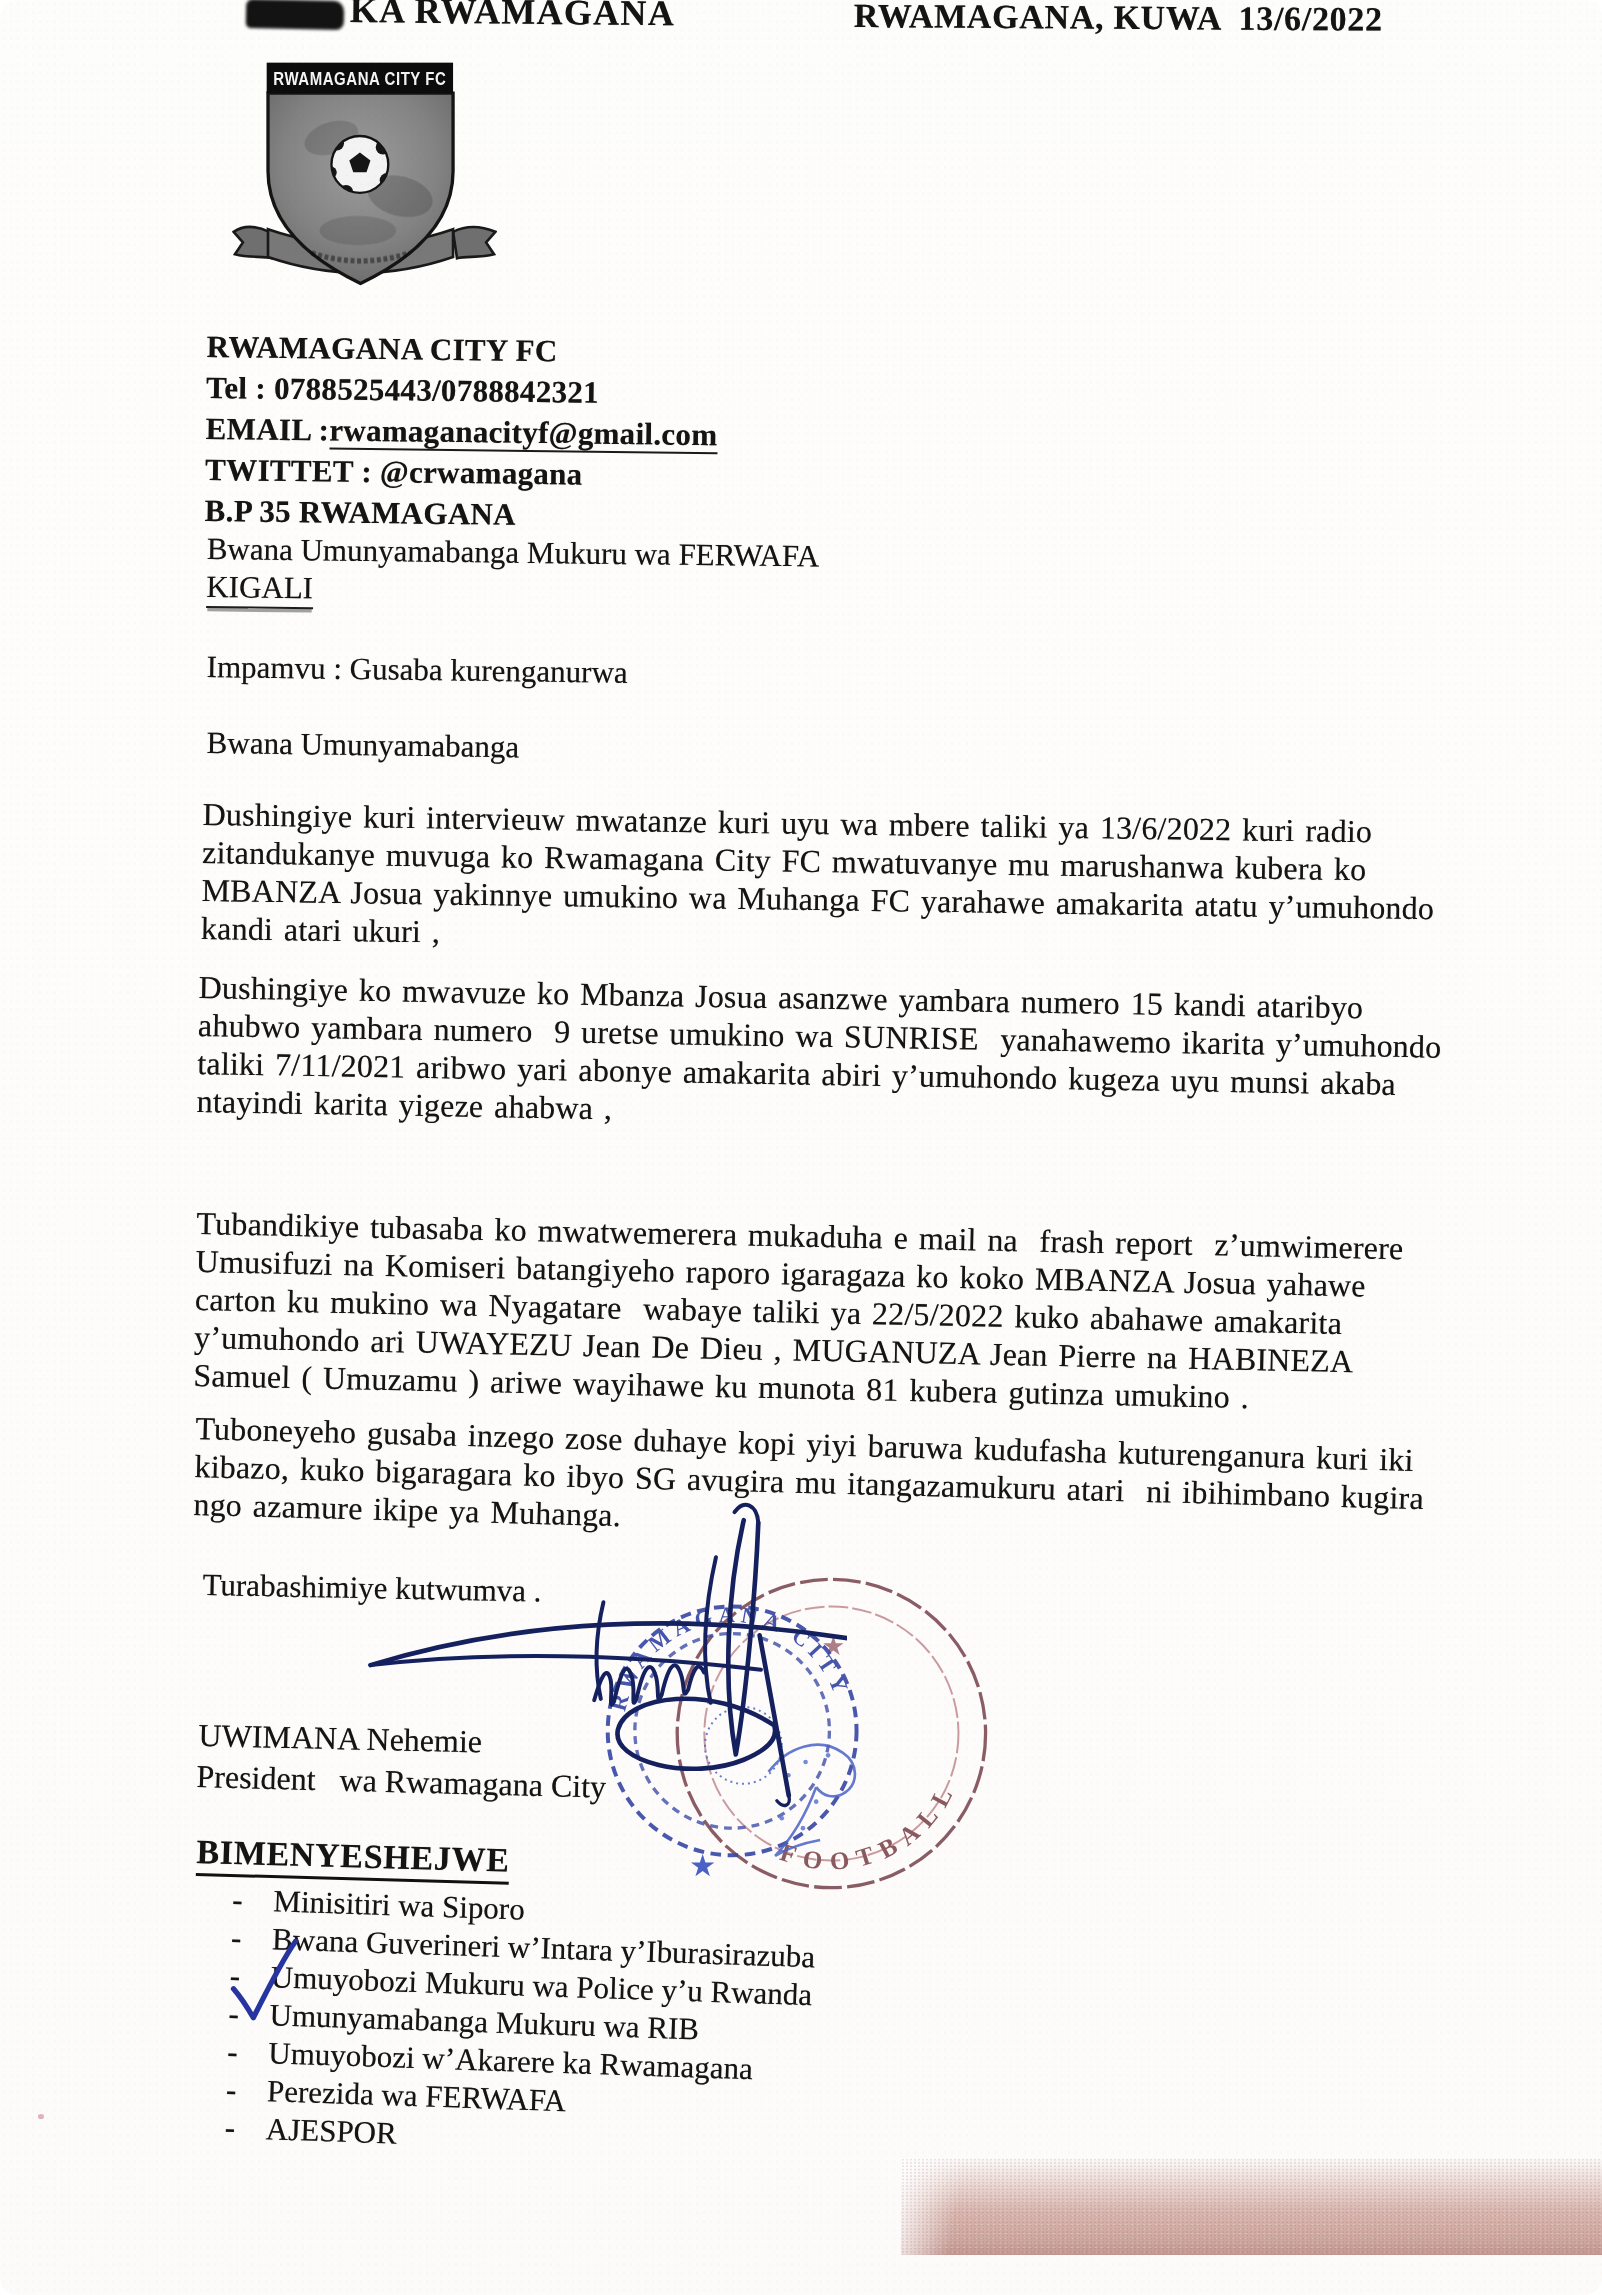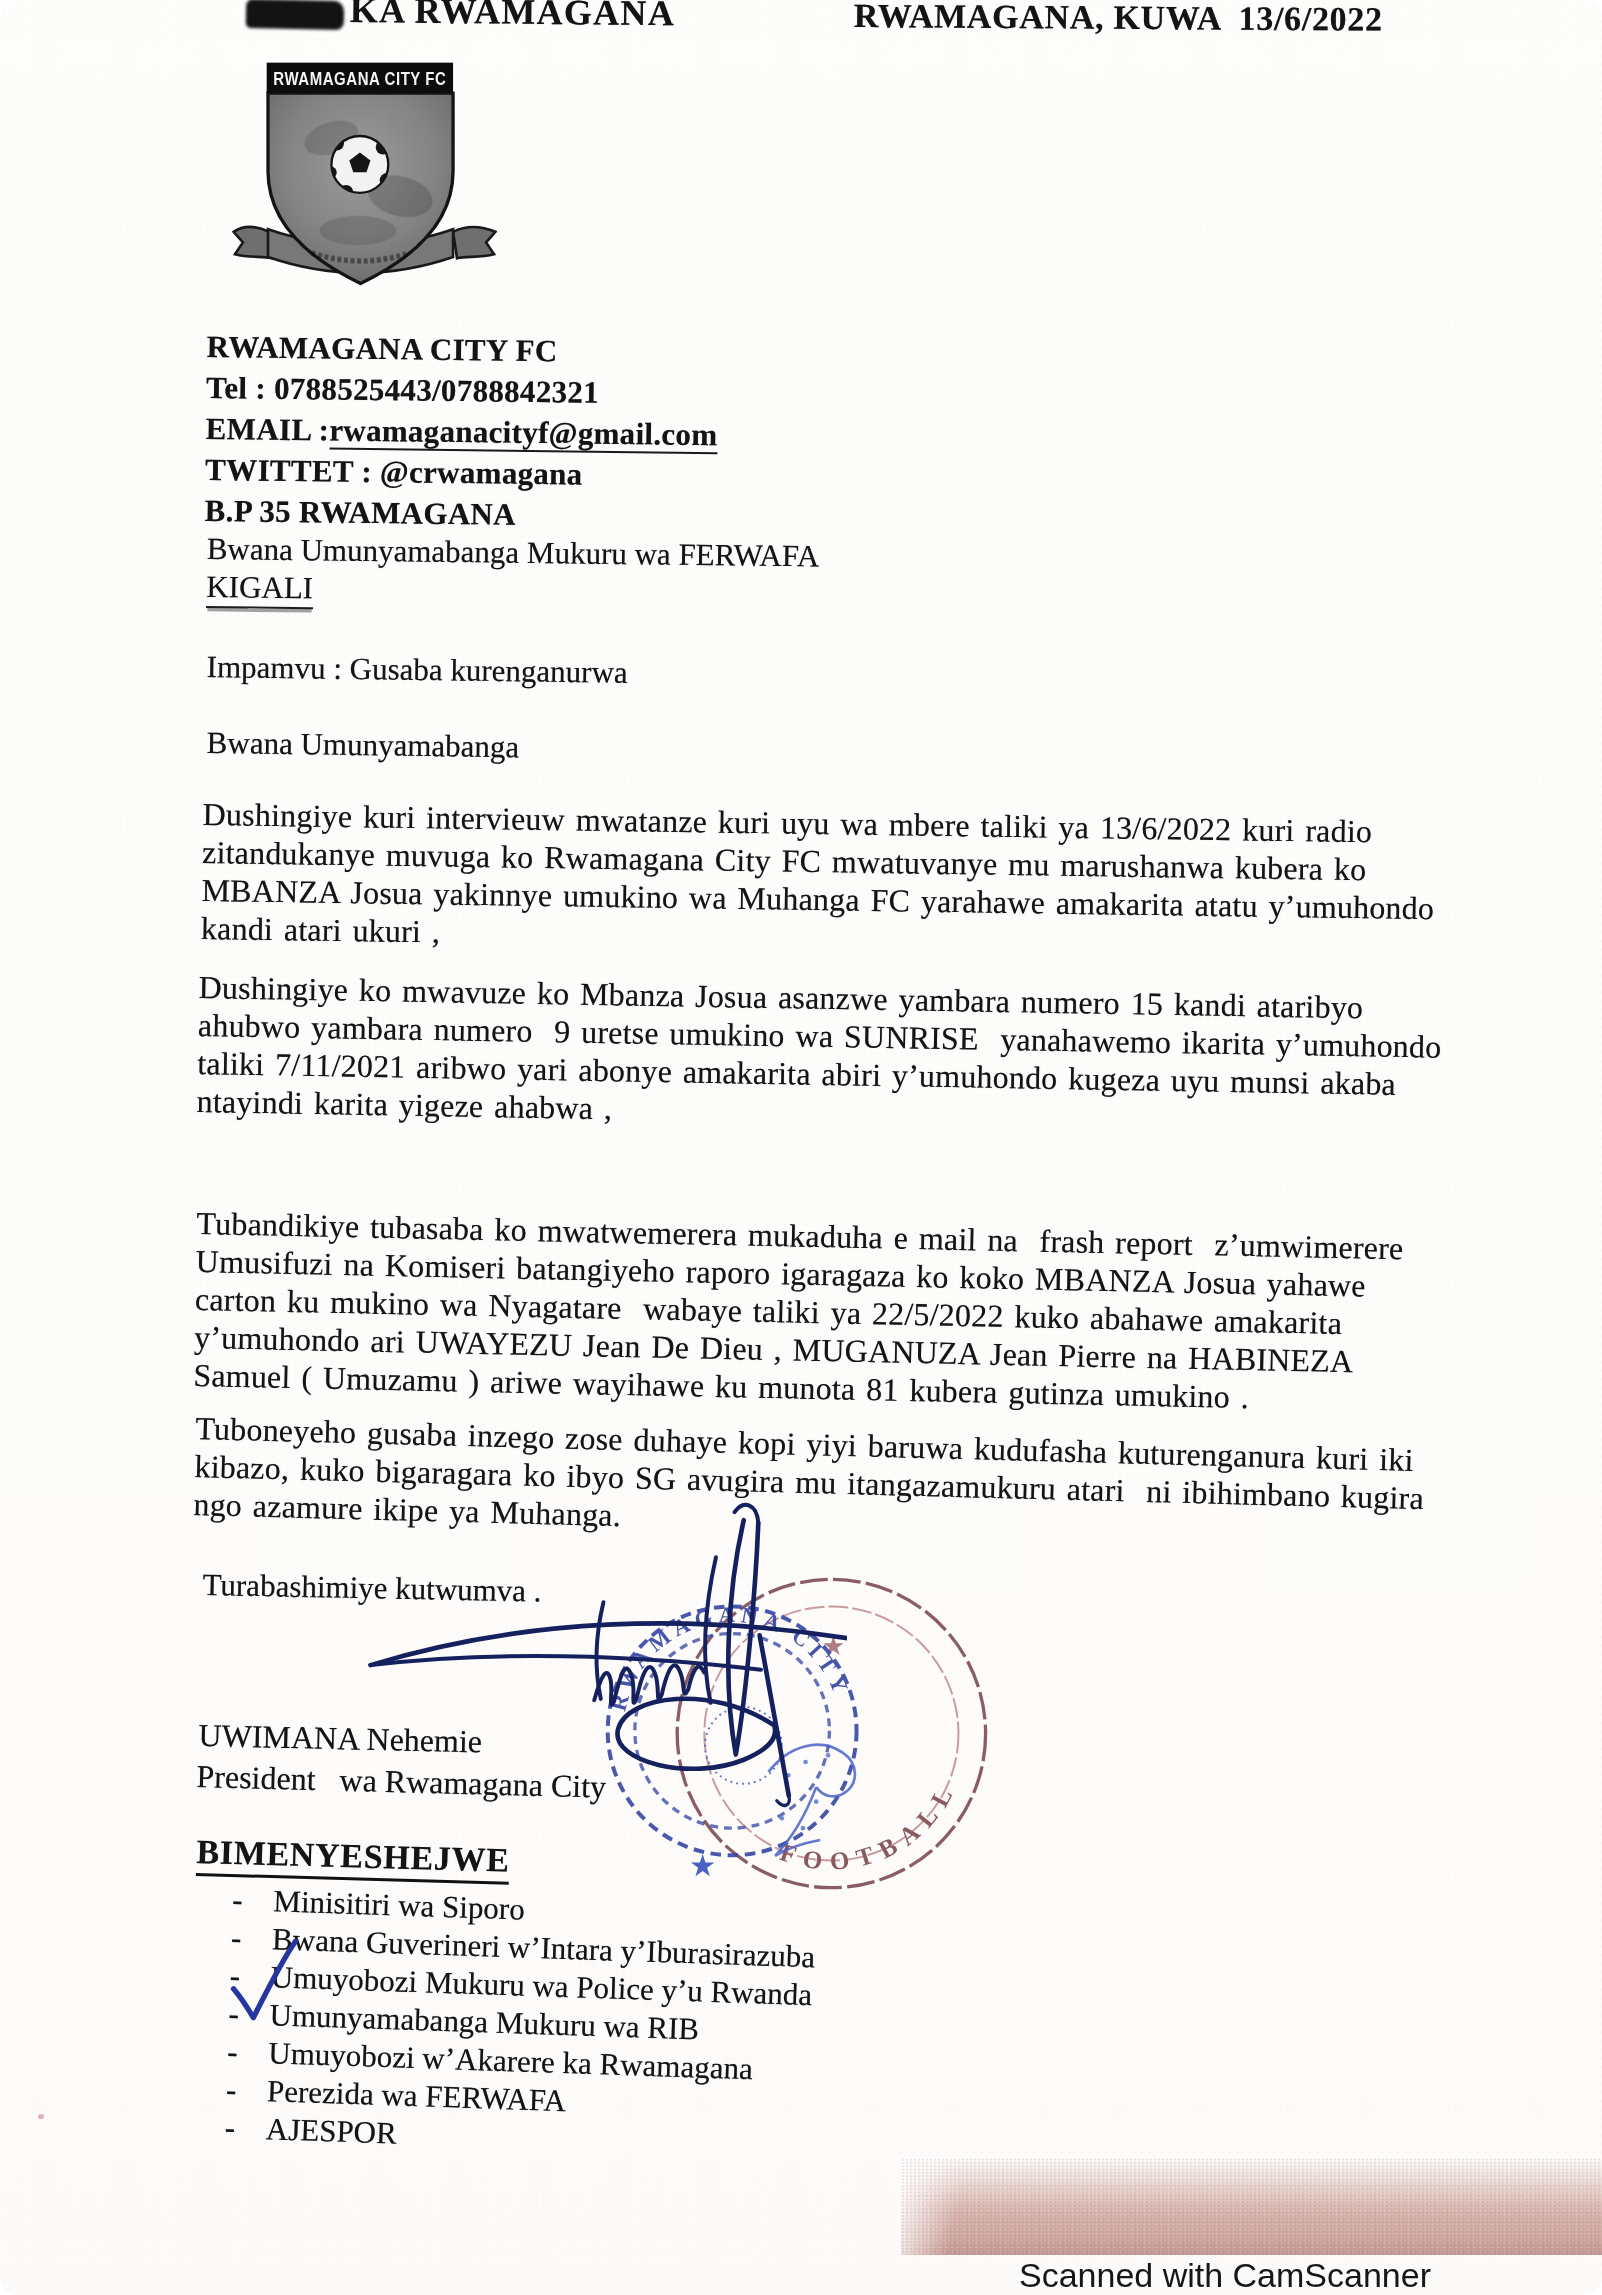--- a/index.html
+++ b/index.html
@@ -251,17 +251,16 @@
         <span class="cc-text pre">AJESPOR</span>
       </div>
   </div>
 
   <svg class="abs check-svg" width="99" height="113" viewBox="330 2900 150 170">
     <path d="M352,3002 C364,3016 374,3032 382,3046 C404,3002 426,2958 446,2930" fill="none" stroke="#2735a0" stroke-width="8" stroke-linecap="round" stroke-linejoin="round"></path>
   </svg>
 
   <div class="abs pink-band"></div>
   <div class="abs pink-dot"></div>
-  <div class="abs cam-footer">Scanned with CamScanner</div>
 
   <div class="texture"></div>
 </div>
 
 
 </body></html>

